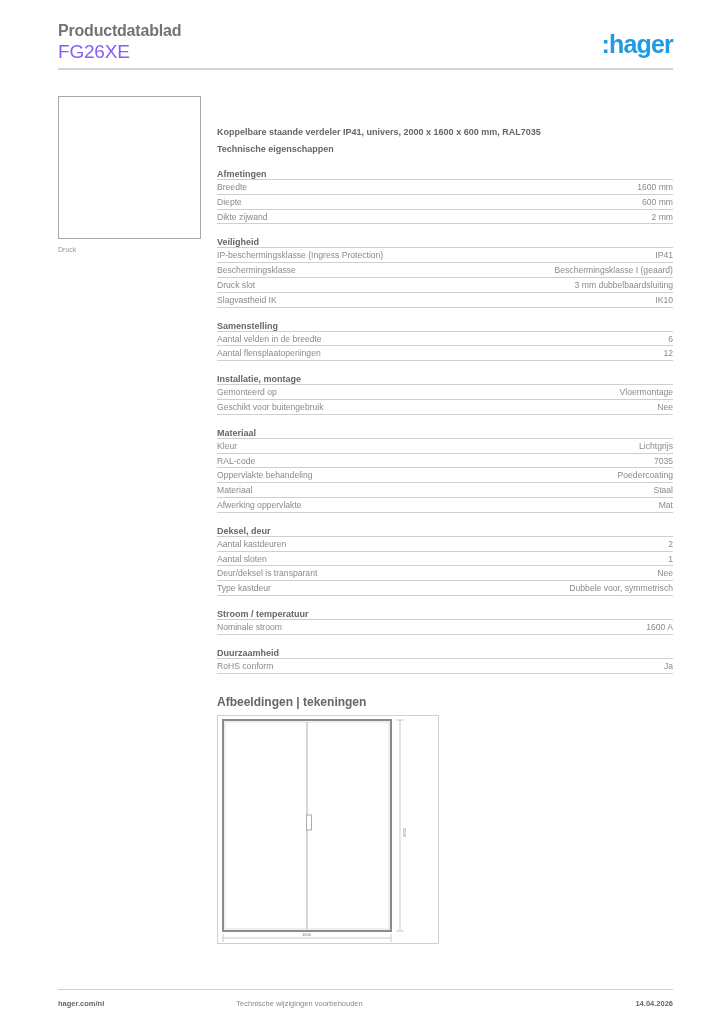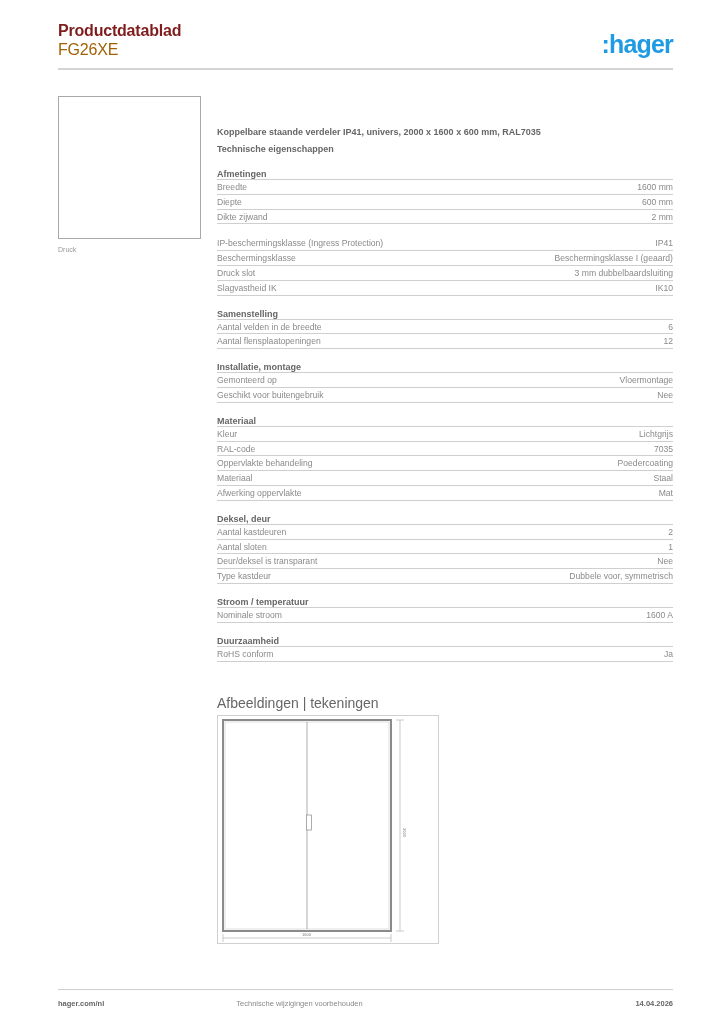--- a/index.html
+++ b/index.html
@@ -1,37 +1,37 @@
 <!DOCTYPE html>
 <html><head>
   <meta charset="utf-8">
   <style>
     * { box-sizing: border-box; margin: 0; padding: 0; }
     html, body { width: 724px; height: 1024px; background: #ffffff; overflow: hidden; }
     body { font-family: "Liberation Sans", sans-serif; color: #555; position: relative; }
 
     .header { position: absolute; left: 58px; top: 22px; width: 615px; height: 48px; }
-    .doc-type { position: absolute; left: 0; top: 0; font-size: 16px; font-weight: bold; color: #7f1d1d; letter-spacing: -0.2px; }
-    .doc-code { position: absolute; left: 0; top: 19px; font-size: 16px; color: #a16207; letter-spacing: -0.2px; }
+    .doc-type { position: absolute; left: 0; top: 0; font-size: 16px; font-weight: bold; color: #737373; letter-spacing: -0.2px; }
+    .doc-code { position: absolute; left: 0; top: 19px; font-size: 19px; color: #8b5cf6; letter-spacing: -0.2px; }
     .logo { position: absolute; right: 0; top: 8px; font-size: 25px; font-weight: bold; color: #1e9be2; letter-spacing: -0.8px; }
     .header-rule { position: absolute; left: 58px; top: 68px; width: 615px; height: 2px; background: #d4d4d4; }
 
     .thumb { position: absolute; left: 58px; top: 96px; width: 143px; height: 143px; border: 1px solid #a8a8a8; }
     .thumb-caption { position: absolute; left: 58px; top: 246px; font-size: 7px; color: #999; }
 
     .main { position: absolute; left: 217px; top: 96px; width: 456px; }
     .product-title { font-size: 9px; font-weight: bold; color: #666; height: 12px; margin-top: 31px; }
     .tech-title { font-size: 9px; font-weight: bold; color: #666; margin-top: 5px; height: 12px; }
 
     .section { margin-top: 12px; }
     .section-title { font-size: 9px; font-weight: bold; color: #666; height: 12px; line-height: 12px; border-bottom: 1px solid #cfcfcf; }
     .row { display: flex; justify-content: space-between; height: 14.8px; line-height: 14px; font-size: 8.6px; color: #8a8a8a; border-bottom: 1px solid #cfcfcf; }
     .row .val { text-align: right; }
 
-    .drawing-title { position: absolute; left: 217px; top: 695px; font-size: 14px; font-weight: normal; color: #666; }
+    .drawing-title { position: absolute; left: 217px; top: 695px; font-size: 12px; font-weight: bold; color: #666; }
     .drawing-frame { position: absolute; left: 217px; top: 715px; width: 222px; height: 229px; border: 1px solid #d0d0d0; }
     .drawing-frame svg { position: absolute; left: 0; top: 0; }
 
     .footer-rule { position: absolute; left: 58px; top: 989px; width: 615px; height: 1px; background: #cfcfcf; }
     .footer-left { position: absolute; left: 58px; top: 999px; font-size: 7.5px; font-weight: bold; color: #666; }
     .footer-center { position: absolute; left: 0; width: 599px; top: 999px; text-align: center; font-size: 7.5px; color: #8a8a8a; }
     .footer-right { position: absolute; right: 51px; top: 999px; font-size: 7.5px; font-weight: bold; color: #666; }
   </style>
 </head>
 <body>
@@ -59,20 +59,21 @@
         <div class="row">
           <span>Diepte</span>
           <span class="val">600 mm</span>
         </div>
         <div class="row">
           <span>Dikte zijwand</span>
           <span class="val">2 mm</span>
         </div>
       </div>
       <div class="section">
+        <div class="section-title">Veiligheid</div>
         <div class="row">
           <span>IP-beschermingsklasse (Ingress Protection)</span>
           <span class="val">IP41</span>
         </div>
         <div class="row">
           <span>Beschermingsklasse</span>
           <span class="val">Beschermingsklasse I (geaard)</span>
         </div>
         <div class="row">
           <span>Druck slot</span>

